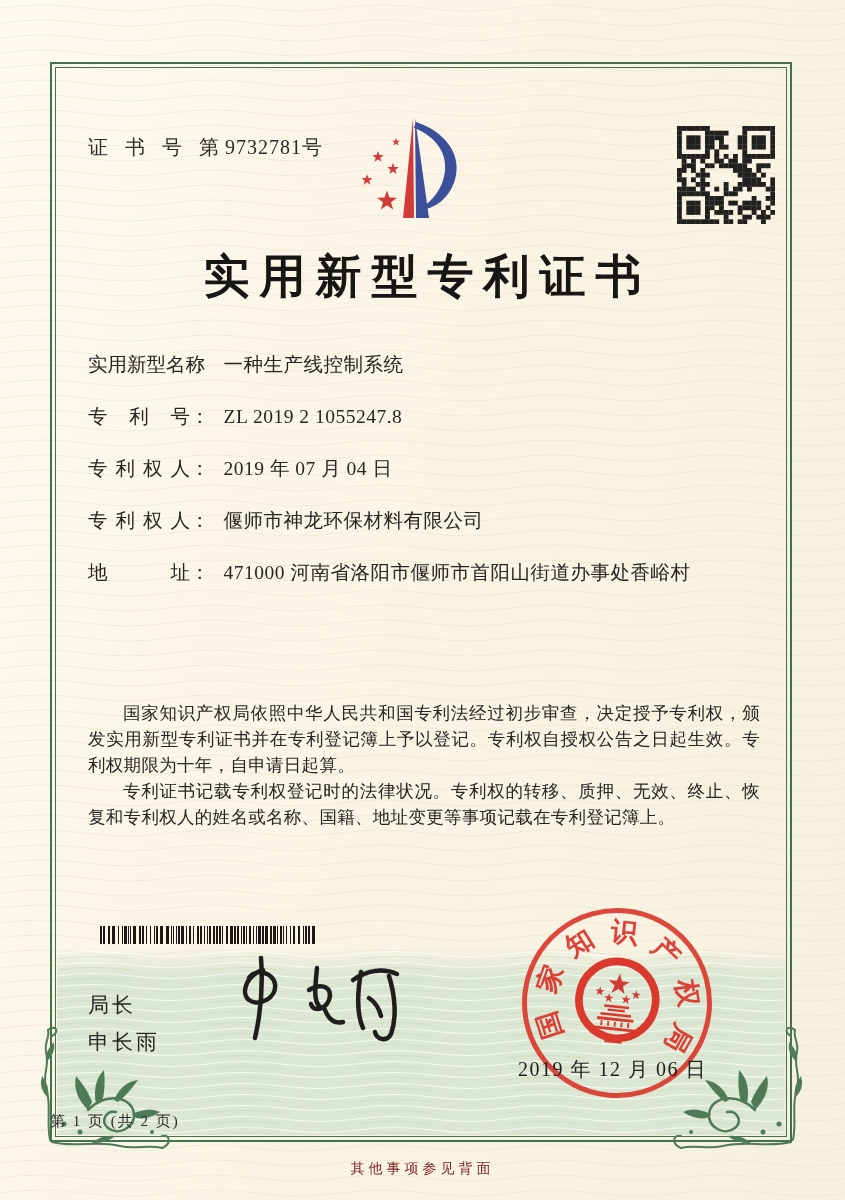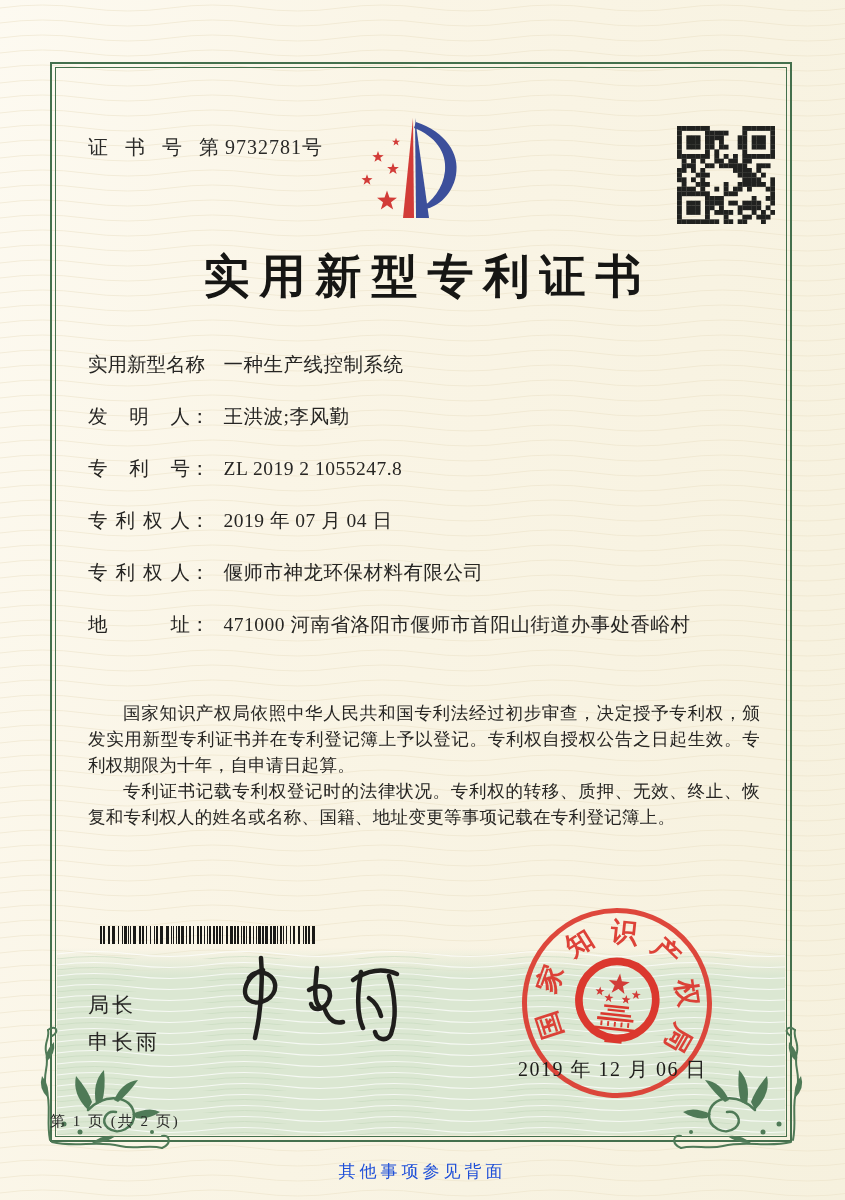--- a/index.html
+++ b/index.html
@@ -72,21 +72,21 @@
   .seal-date {
     left:518px; top:1056px; width:170px; z-index:5;
     font-size:20px; letter-spacing:1.5px; color:#1e1d1b; white-space:nowrap;
   }
   .page-info {
     left:50px; top:1112px; width:742px; text-align:left; z-index:4;
     font-size:15px; letter-spacing:2px; color:#2a2a28;
   }
   .back-note {
     left:0; top:1160px; width:845px; text-align:center; z-index:4;
-    font-size:17px; letter-spacing:4px; color:#1d4ed8;
+    font-size:14px; letter-spacing:4px; color:#7f1d1d;
   }
   .flourish { z-index:3; }
 </style>
 </head>
 <body>
 
 <svg width="0" height="0" style="position:absolute" aria-hidden="true">
   <defs>
     <path id="starP" d="M0,-10 L2.35,-3.24 L9.51,-3.09 L3.8,1.24 L5.88,8.09 L0,4 L-5.88,8.09 L-3.8,1.24 L-9.51,-3.09 L-2.35,-3.24 Z" fill="#d23c38"></path>
   </defs>
@@ -422,23 +422,20 @@
     <rect x="84" y="93.33333333333334" width="4.866666666666667" height="4.866666666666667" fill="#20211f"></rect>
   </svg>
 
 <div class="abs title">实用新型专利证书</div>
 
 <div class="abs fields">
   <div class="frow">
     <span class="flabel">实用新型名称</span><span class="fcolon">：</span><span class="fvalue">一种生产线控制系统</span>
   </div>
   <div class="frow">
-    <span class="flabel">发明人</span><span class="fcolon">：</span><span class="fvalue">王洪波;李风勤</span>
-  </div>
-  <div class="frow">
     <span class="flabel">专利号</span><span class="fcolon">：</span><span class="fvalue">ZL 2019 2 1055247.8</span>
   </div>
   <div class="frow">
     <span class="flabel">专利权人</span><span class="fcolon">：</span><span class="fvalue">2019 年 07 月 04 日</span>
   </div>
   <div class="frow">
     <span class="flabel">专利权人</span><span class="fcolon">：</span><span class="fvalue">偃师市神龙环保材料有限公司</span>
   </div>
   <div class="frow">
     <span class="flabel">地址</span><span class="fcolon">：</span><span class="fvalue">471000 河南省洛阳市偃师市首阳山街道办事处香峪村</span>

